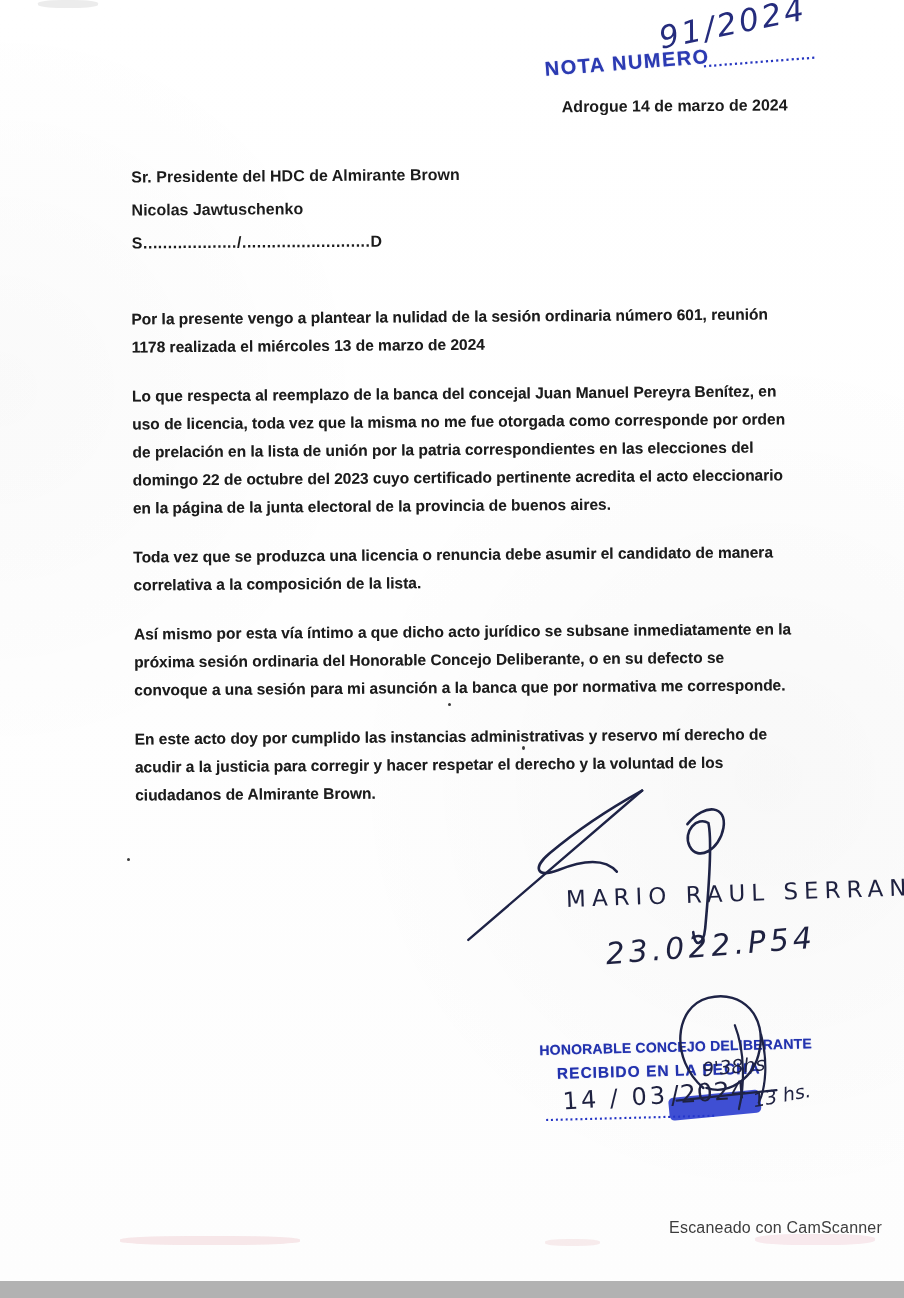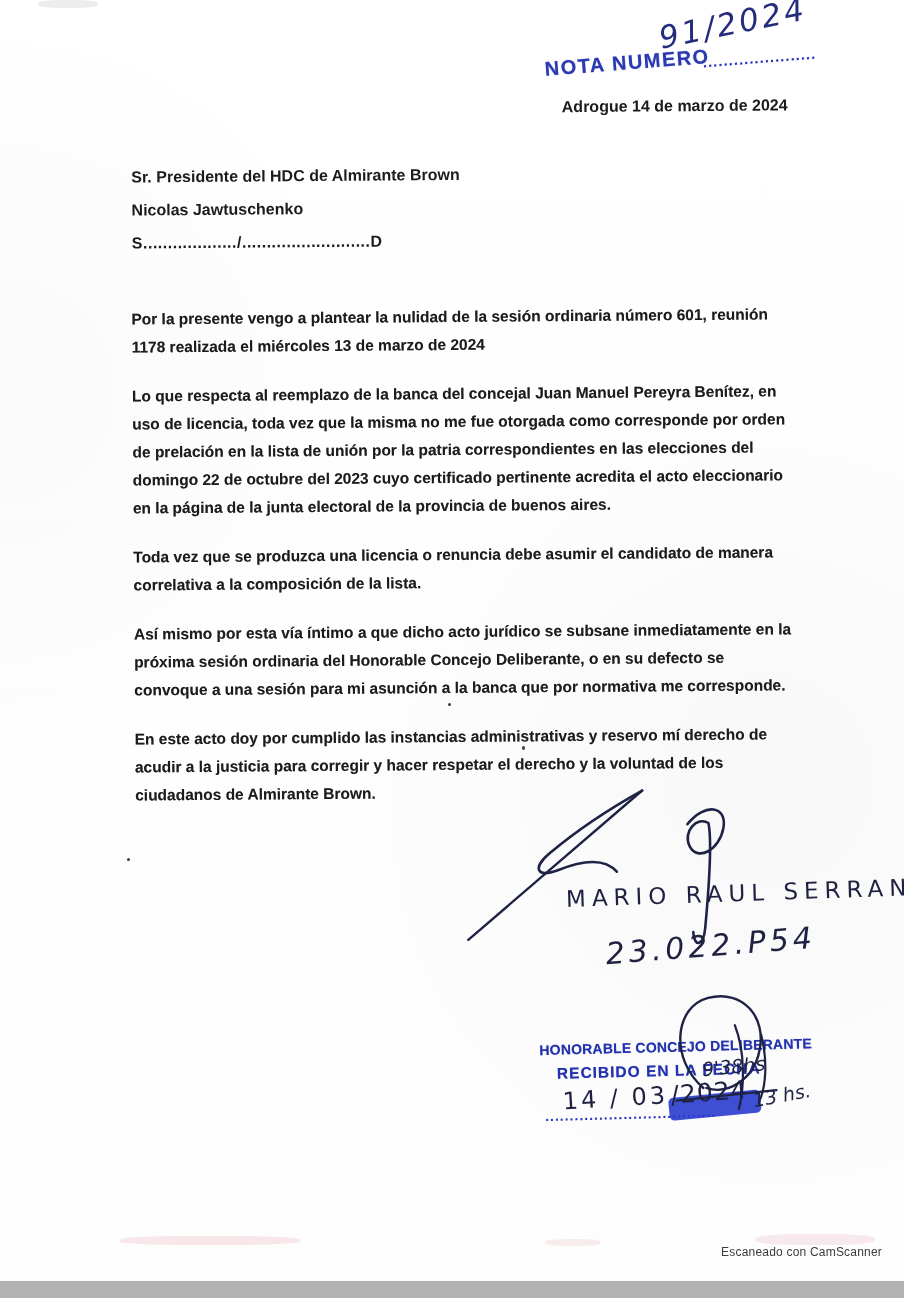--- a/index.html
+++ b/index.html
@@ -92,21 +92,21 @@
   .rs-time-note { position:absolute; left:162px; top:18px; font-size:19px; transform:rotate(-4deg); font-style:italic; }
   .rs-date      { position:absolute; left:22px;  top:44px; font-size:24px; transform:rotate(-2deg); letter-spacing:3px; }
   .rs-blotch    { position:absolute; left:128px; top:56px; width:92px; height:23px;
                   background:#2437cd; opacity:0.88; border-radius:5px; transform:rotate(-4deg); }
   .rs-year      { position:absolute; left:130px; top:40px; font-size:25px; transform:rotate(-3deg); letter-spacing:1px; }
   .rs-time      { position:absolute; left:212px; top:48px; font-size:19px; transform:rotate(-9deg); font-style:italic; }
   .rs-loop-svg  { position:absolute; left:118px; top:-50px; }
 
   
   .scanner-credit {
-    position:absolute; right:22px; top:1245px; font-size:12px; color:#3d3d3d;
+    position:absolute; right:22px; top:1219px; font-size:16px; color:#3d3d3d;
     letter-spacing:0.2px;
   }
   .gray-bar { position:absolute; left:0; top:1281px; width:904px; height:17px; background:#b2b2b2; }
 
   
   .speck { position:absolute; background:#3a3a3a; border-radius:50%; }
   .speck1 { left:448px; top:703px; width:3px; height:3px; }
   .speck2 { left:522px; top:746px; width:3px; height:4px; }
   .speck3 { left:127px; top:858px; width:3px; height:3px; }
   .smudge { position:absolute; border-radius:40%; }

